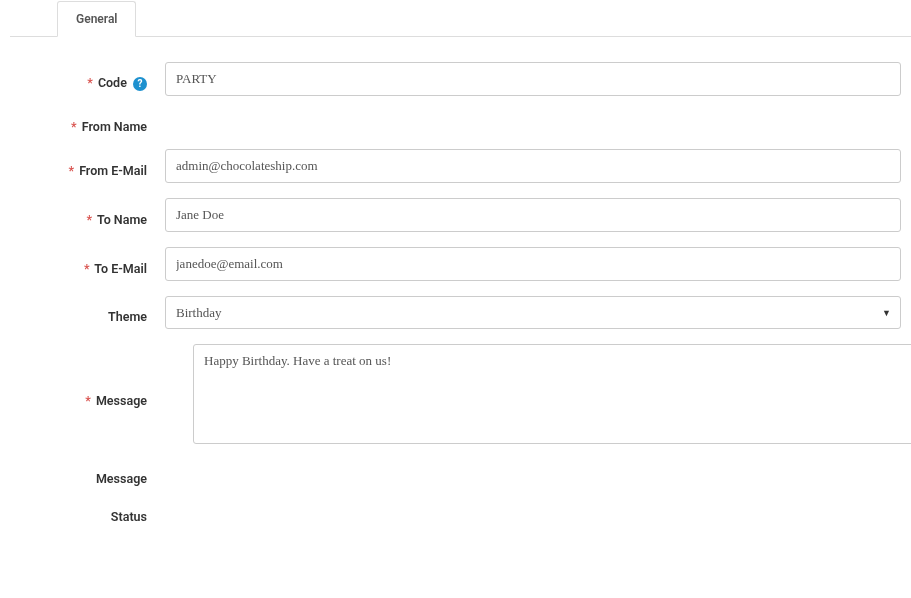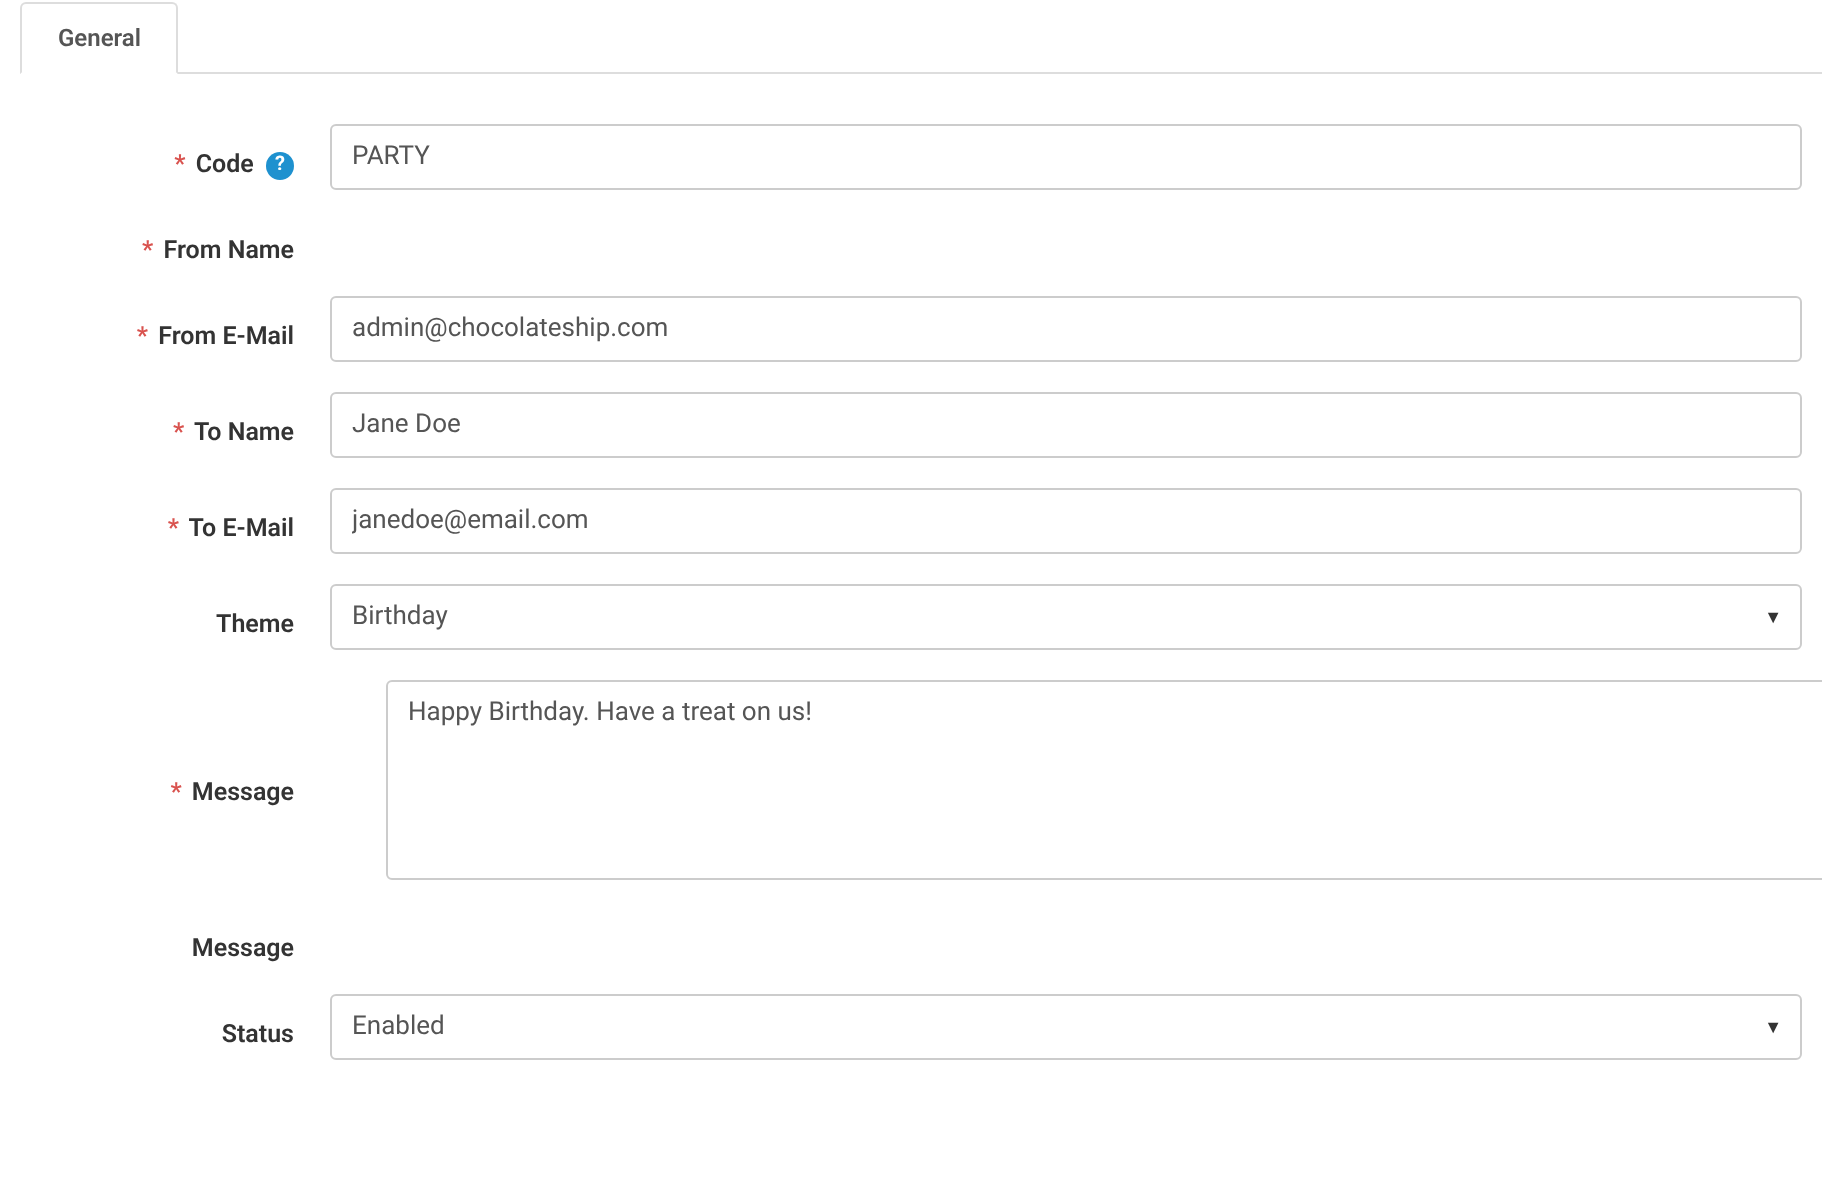--- a/index.html
+++ b/index.html
@@ -29,20 +29,21 @@
       font-size: 12px;
       color: #555;
       position: relative;
       top: 1px;
       border-radius: 3px 3px 0 0;
       cursor: pointer;
     }
     .tab.active {
       border-bottom: 1px solid #fff;
       background: #fff;
+      margin-left: 47px;
     }
     .form {
       padding: 25px 10px 10px 10px;
     }
     .form-row {
       display: flex;
       align-items: center;
       margin-bottom: 15px;
     }
     .label-col {
@@ -69,20 +70,21 @@
       background: #1e91cf;
       color: #fff;
       font-size: 10px;
       font-weight: bold;
       margin-left: 3px;
       vertical-align: middle;
       cursor: help;
     }
     .input-col {
       flex: 1;
+      font-family: Liberation Serif, serif;
     }
     input[type="text"], textarea, select {
       width: 100%;
       padding: 8px 10px;
       border: 1px solid #ccc;
       border-radius: 3px;
       font-size: 13px;
       color: #555;
       font-family: inherit;
       background: #fff;
@@ -198,22 +200,15 @@
   <div class="form-row">
     <div class="label-col">
       <span>Message</span>
     </div>
   </div>
 
   <div class="form-row">
     <div class="label-col">
       <span>Status</span>
     </div>
-    <div class="input-col">
-      <div class="select-wrapper">
-        <select>
-          <option>Enabled</option>
-        </select>
-      </div>
-    </div>
   </div>
 
 </div>
 
 </body></html>

